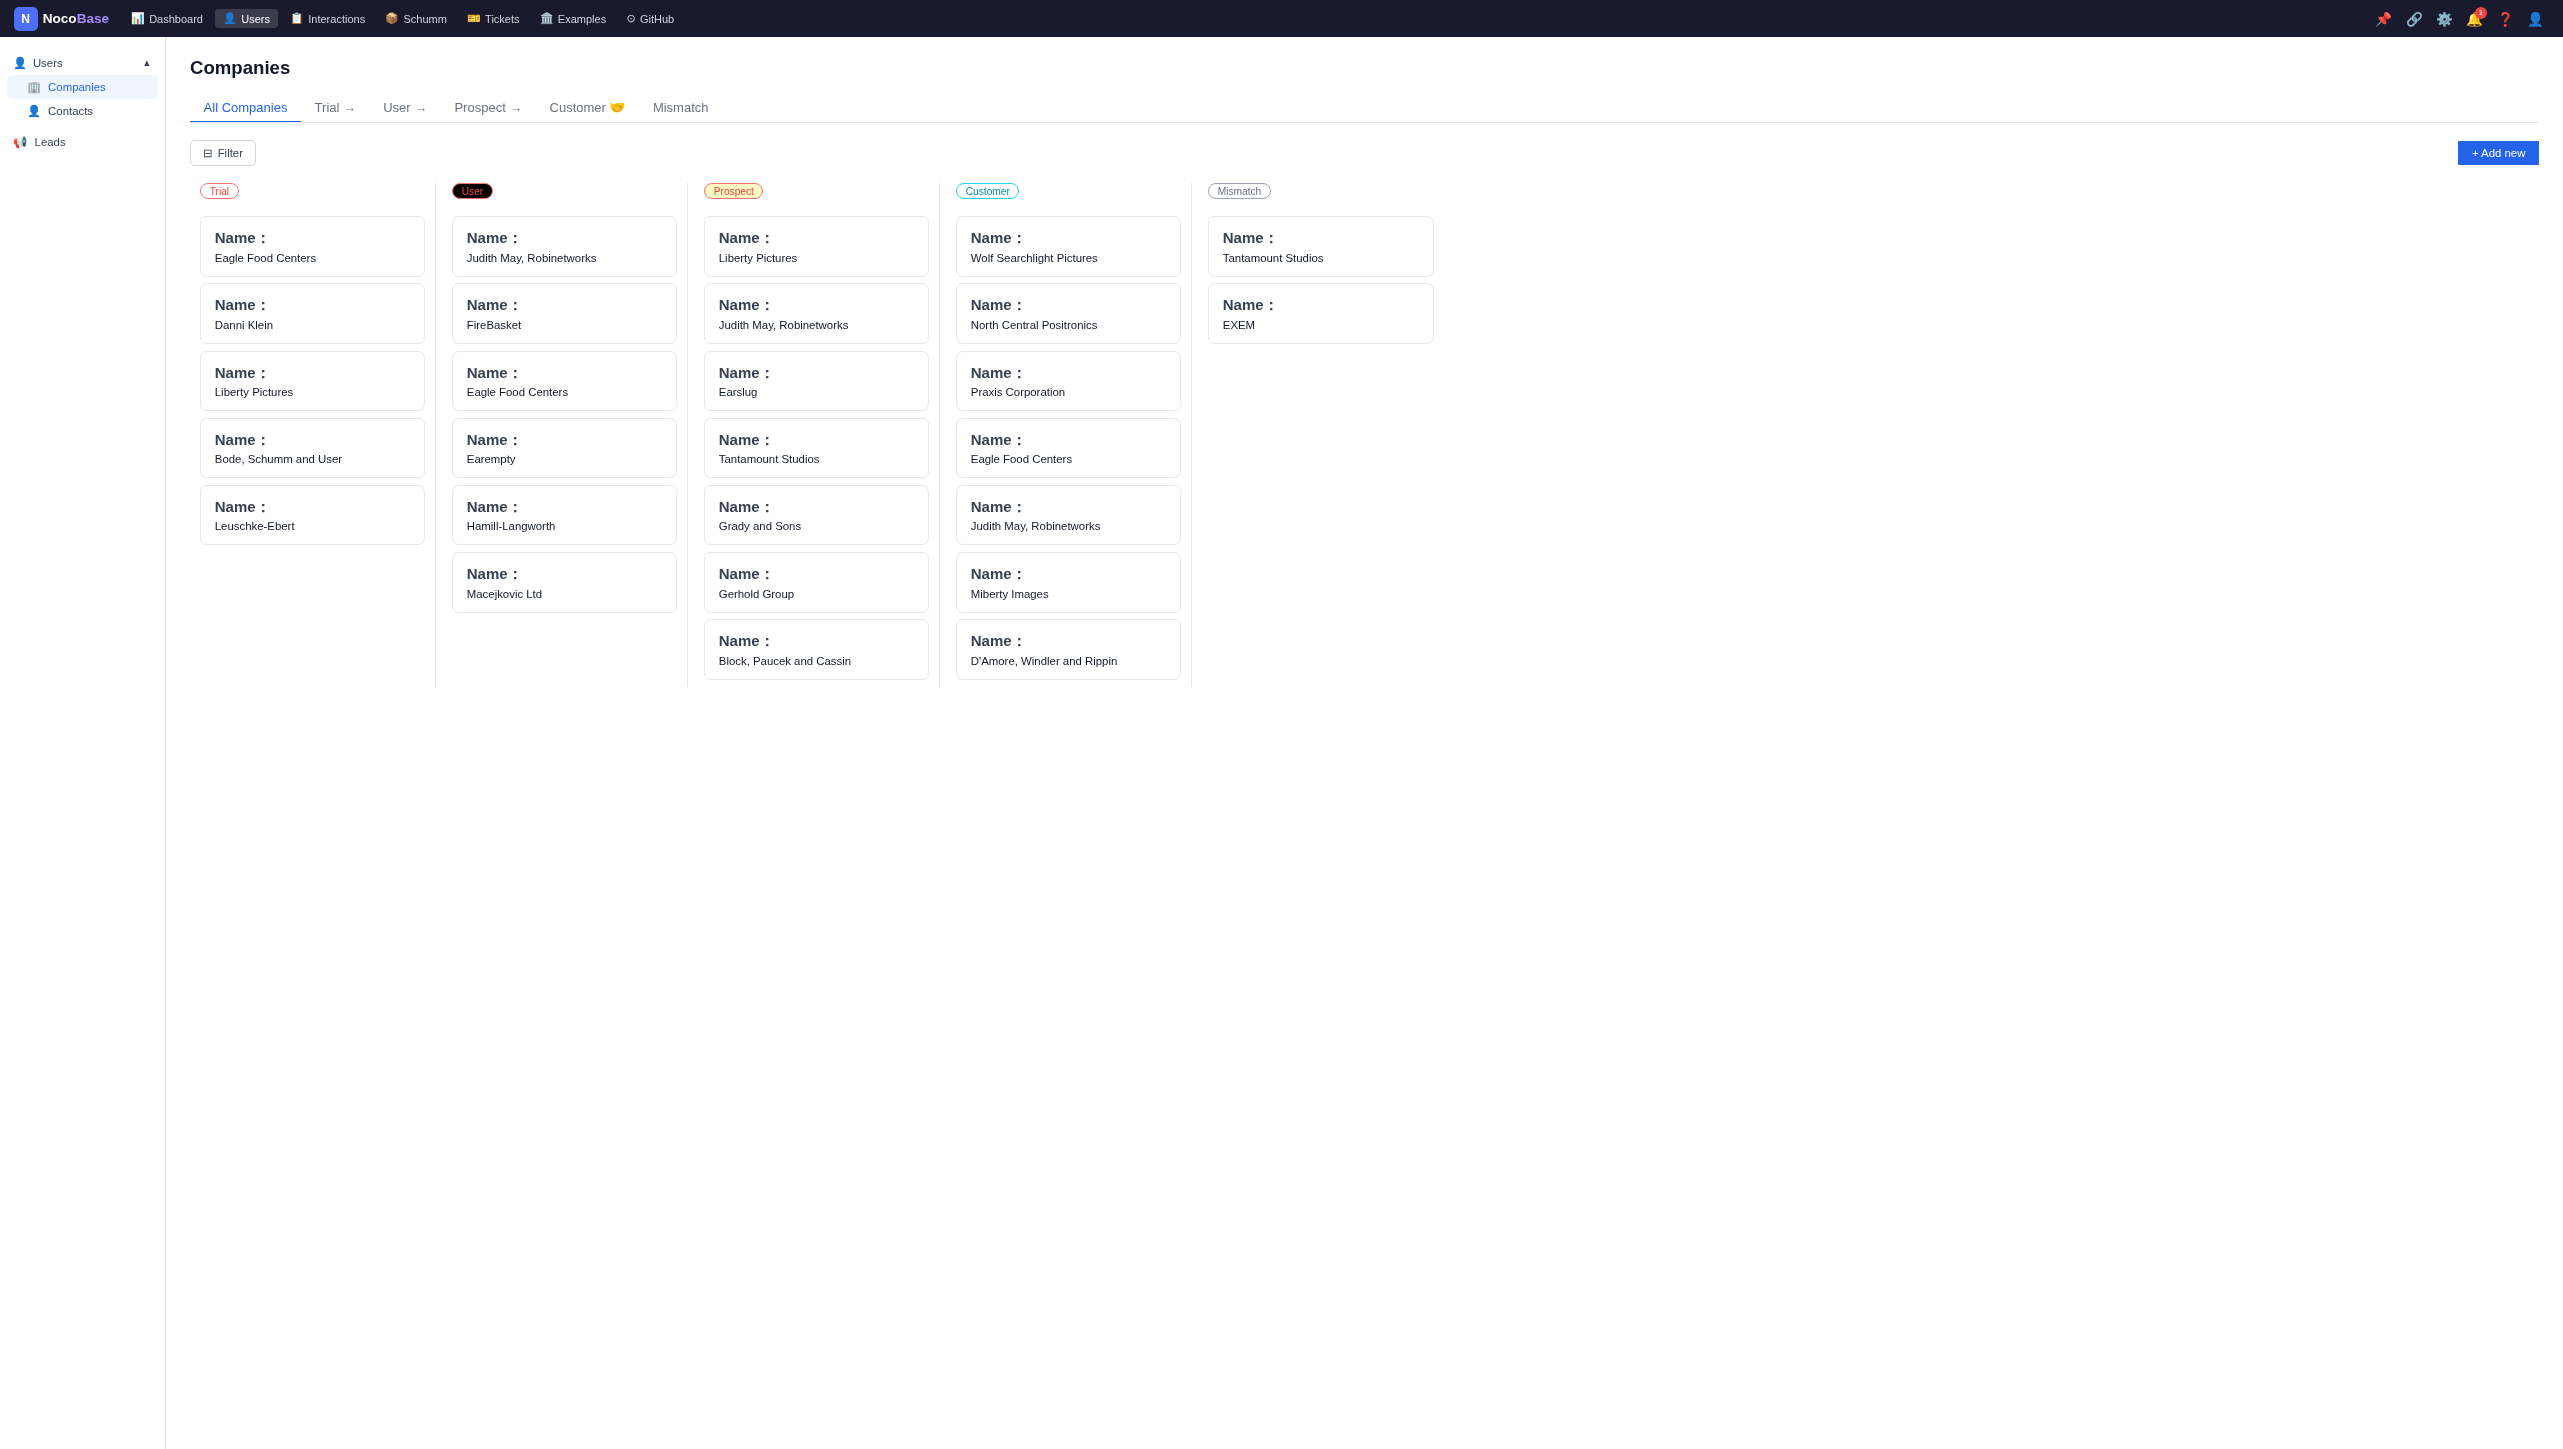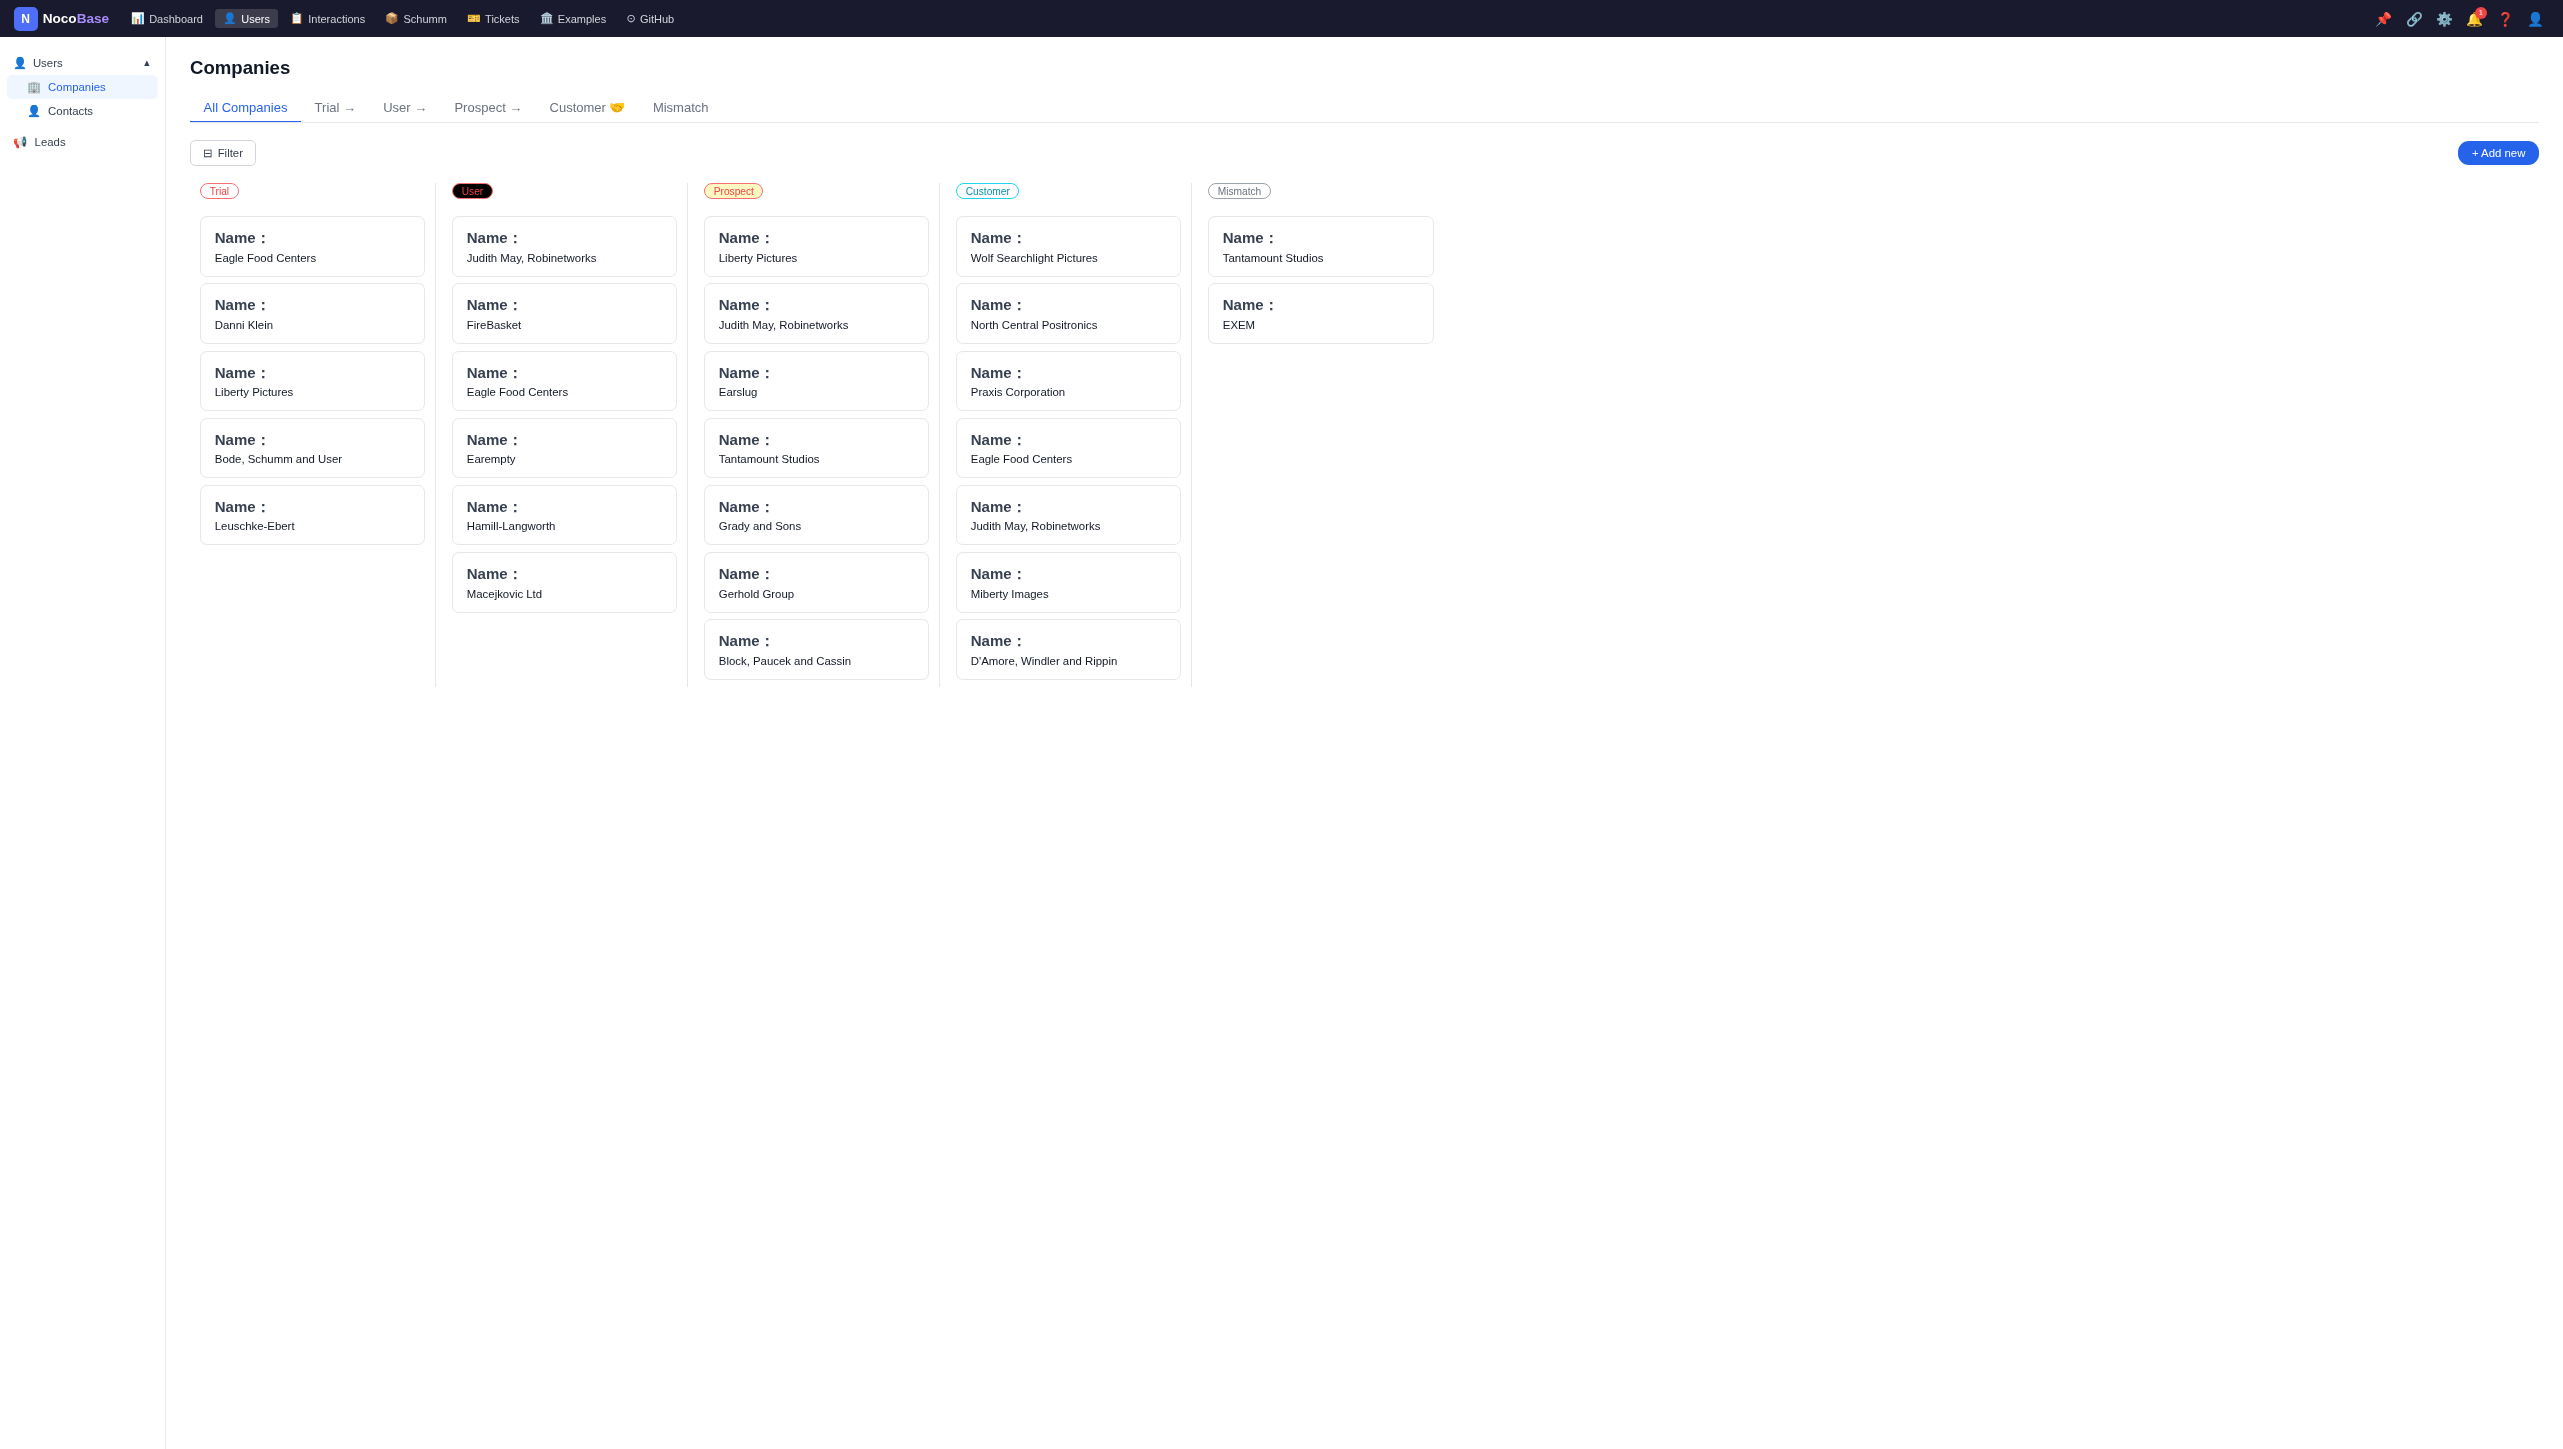--- a/index.html
+++ b/index.html
@@ -90,21 +90,21 @@
 
     
     .toolbar { display: flex; align-items: center; justify-content: space-between; margin-bottom: 17px; }
     .filter-btn {
       display: flex; align-items: center; gap: 5.1px;
       padding: 5.1px 12px; border: 0.8px solid #d1d5db; border-radius: 5.1px;
       background: #fff; cursor: pointer; font-size: 11.4px; color: #374151;
     }
     .add-btn {
       display: flex; align-items: center; gap: 5.1px;
-      padding: 6px 13.6px; border: none; border-radius: 11px;
+      padding: 6px 13.6px; border: none; border-radius: 1px;
       background: #2563eb; color: #fff; cursor: pointer; font-size: 11.4px; font-weight: 500;
     }
 
     
     .kanban-board {
       display: flex; gap: 6px; overflow-x: auto;
     }
     .kanban-col {
       min-width: 246px; width: 246px; flex-shrink: 0;
       border-right: 0.8px solid #e5e7eb;

